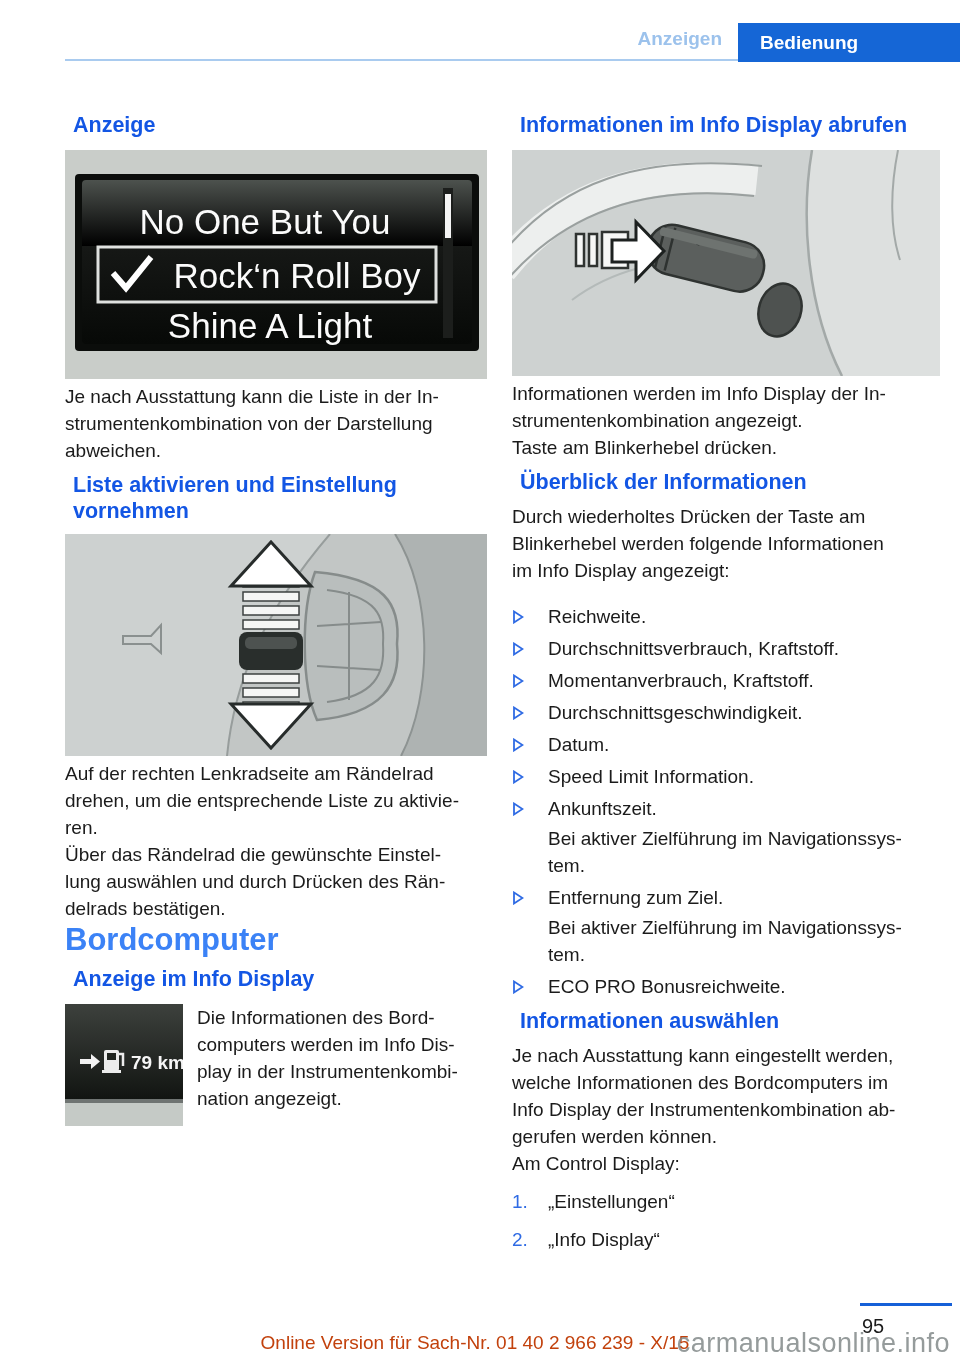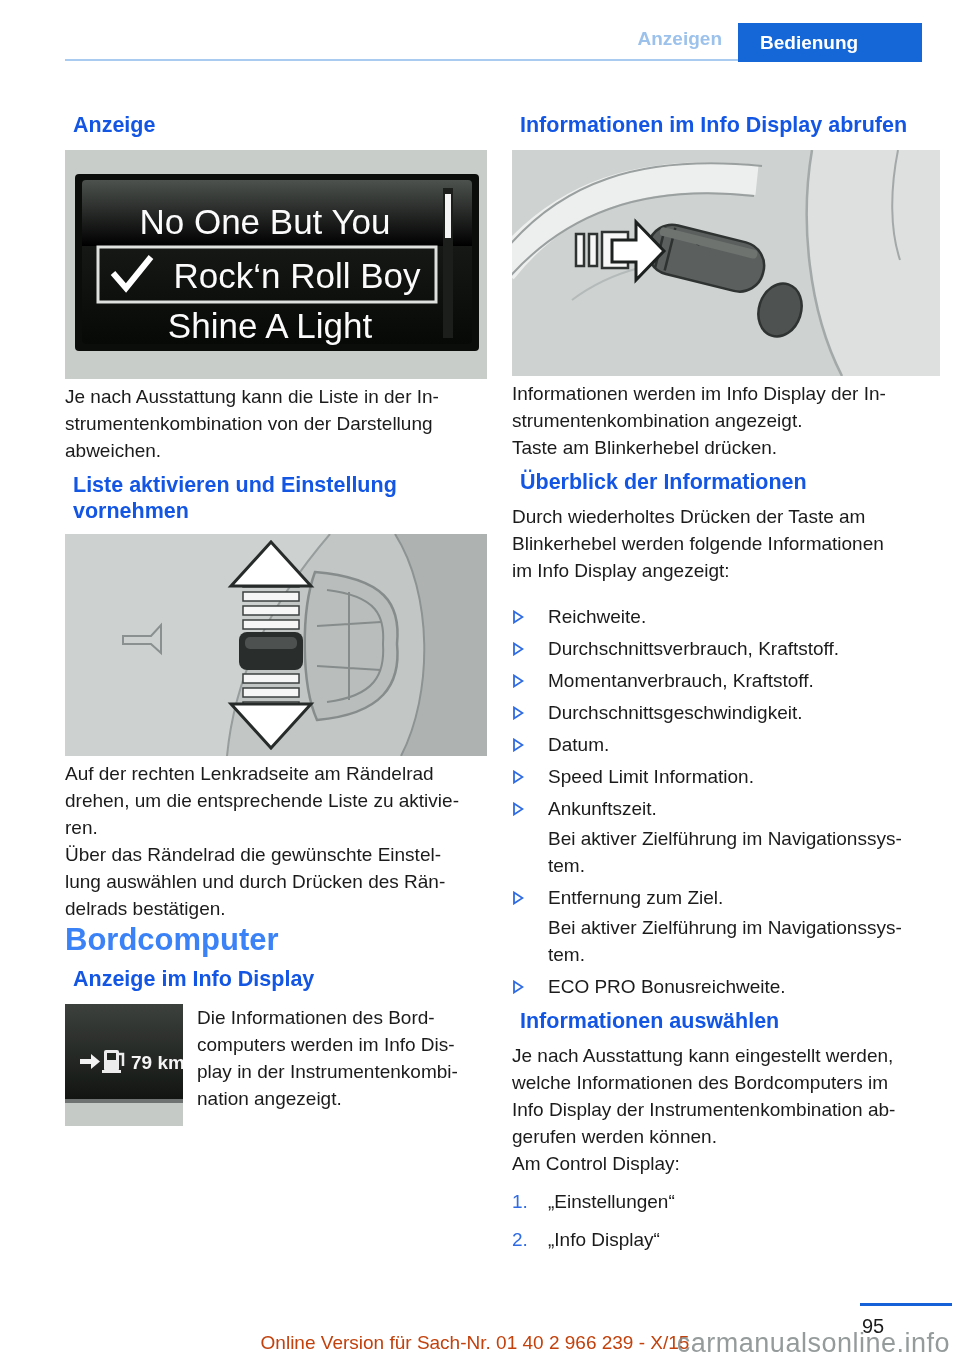--- a/index.html
+++ b/index.html
@@ -6,21 +6,21 @@
   .page {
     position:relative; width:960px; height:1362px; background:#ffffff;
     font-family:"Liberation Sans", sans-serif; color:#1b1b1b; overflow:hidden;
   }
   
   .tab-inactive {
     position:absolute; top:28px; right:238px;
     font-size:19px; font-weight:bold; color:#9cc2ec;
   }
   .tab-active {
-    position:absolute; left:738px; top:23px; width:184px; height:39px;
+    position:absolute; left:738px; top:23px; width:222px; height:39px;
     background:#1566d6; color:#ffffff; font-weight:bold; font-size:19px;
     line-height:39px; padding-left:22px; box-sizing:border-box;
   }
   .header-rule {
     position:absolute; top:59px; left:65px; width:673px; height:2px; background:#a9cbef;
   }
   
   .col-left  { position:absolute; left:65px;  top:104px; width:422px; }
   .col-right { position:absolute; left:512px; top:104px; width:428px; }
   h4.sub {

